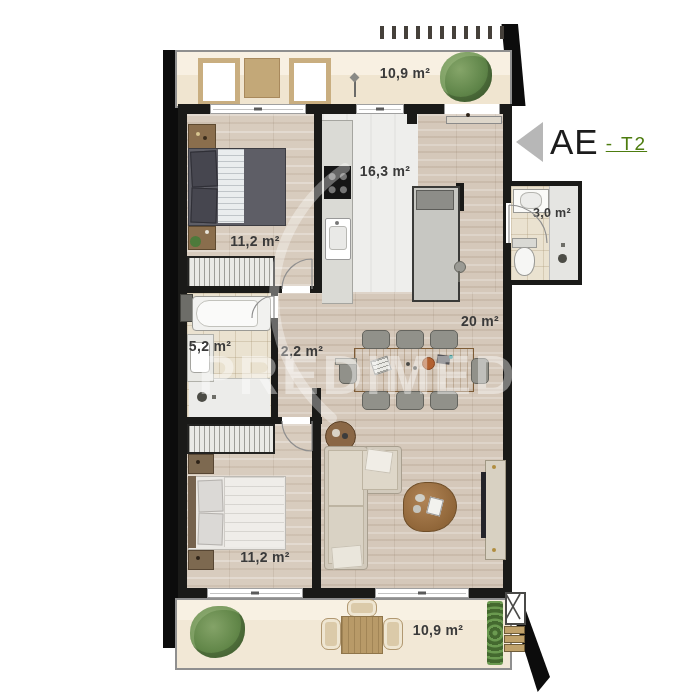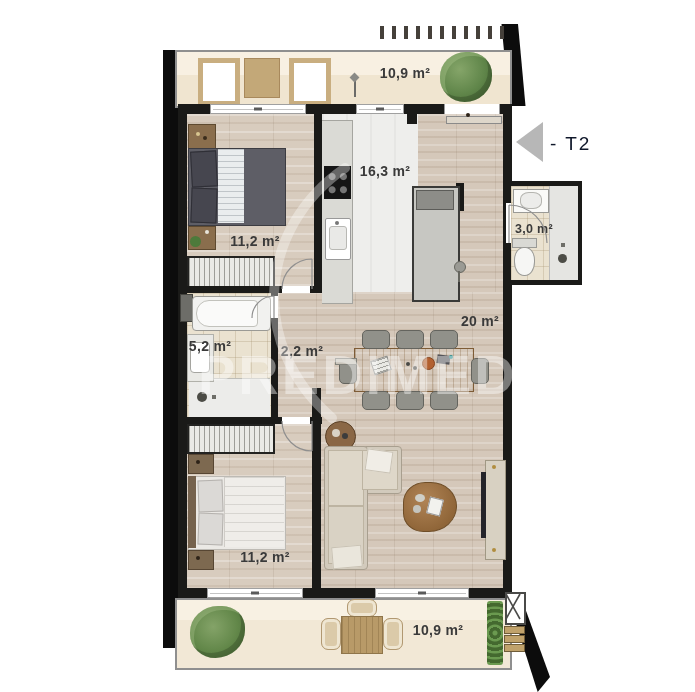--- a/index.html
+++ b/index.html
@@ -196,29 +196,30 @@
   <div class="chairt" style="left:383px;top:618px;width:18px;height:30px;"></div>
   <div class="label" style="left:393px;top:622px;width:90px;">10,9 m²</div>
   <div class="abs" style="left:487px;top:601px;width:16px;height:64px;background-color:#4f7a3b;background-image:repeating-radial-gradient(circle at 50% 50%, #6b9a50 0 2px, #44692f 3px 6px);border-radius:3px;"></div>
   <div class="abs" style="left:505px;top:592px;width:17px;height:29px;background:#fff;border:2px solid #4a4a48;"></div>
   <div class="abs" style="left:504px;top:626px;width:19px;height:6px;background:#c0a26b;border:1px solid #6f5c38;"></div>
   <div class="abs" style="left:504px;top:635px;width:19px;height:6px;background:#c0a26b;border:1px solid #6f5c38;"></div>
   <div class="abs" style="left:504px;top:644px;width:19px;height:6px;background:#c0a26b;border:1px solid #6f5c38;"></div>
 
   <div class="label" style="left:195px;top:233px;width:120px;">11,2 m²</div>
   <div class="label" style="left:330px;top:163px;width:110px;">16,3 m²</div>
-  <div class="label small" style="left:502px;top:206px;width:64px;margin-top:16px;">3,0 m²</div>
+  <div class="label small" style="left:520px;top:206px;width:64px;">3,0 m²</div>
   <div class="label" style="left:170px;top:338px;width:80px;">5,2 m²</div>
   <div class="label" style="left:272px;top:343px;width:60px;">2,2 m²</div>
   <div class="label" style="left:440px;top:313px;width:80px;">20 m²</div>
   <div class="label" style="left:205px;top:549px;width:120px;">11,2 m²</div>
 
   <div class="abs" style="left:516px;top:122px;display:flex;align-items:center;gap:7px;">
     <div style="width:0;height:0;border-top:20px solid transparent;border-bottom:20px solid transparent;border-right:27px solid #b7b7b7;"></div>
-    <span style="font-size:19px;font-weight:500;color:#0f172a;letter-spacing:2px;margin-top:4px;">- T2</span>
+    <span style="font-size:35px;font-weight:500;color:#1c1c1c;letter-spacing:1px;">AE</span>
+    <span style="font-size:19px;font-weight:500;color:#4d7c0f;letter-spacing:2px;margin-top:4px;text-decoration:underline;">- T2</span>
   </div>
 
   <svg class="ovl" width="695" height="692" viewBox="0 0 695 692">
     <path d="M345 168 C 258 228, 248 345, 332 418" stroke="rgba(255,255,255,0.35)" stroke-width="10" fill="none" stroke-linecap="round"></path>
     <g stroke="#8f8f8f" stroke-width="1.2" fill="none">
       <path d="M282 289 A30 30 0 0 1 312 259 M312 289 L312 259"></path>
       <path d="M282 421 A30 30 0 0 0 312 451 M312 421 L312 451"></path>
       <path d="M274 296 A22 22 0 0 0 252 318 M274 318 L274 296"></path>
       <path d="M509 205 A38 38 0 0 1 547 243 M509 205 L509 243"></path>
     </g>

